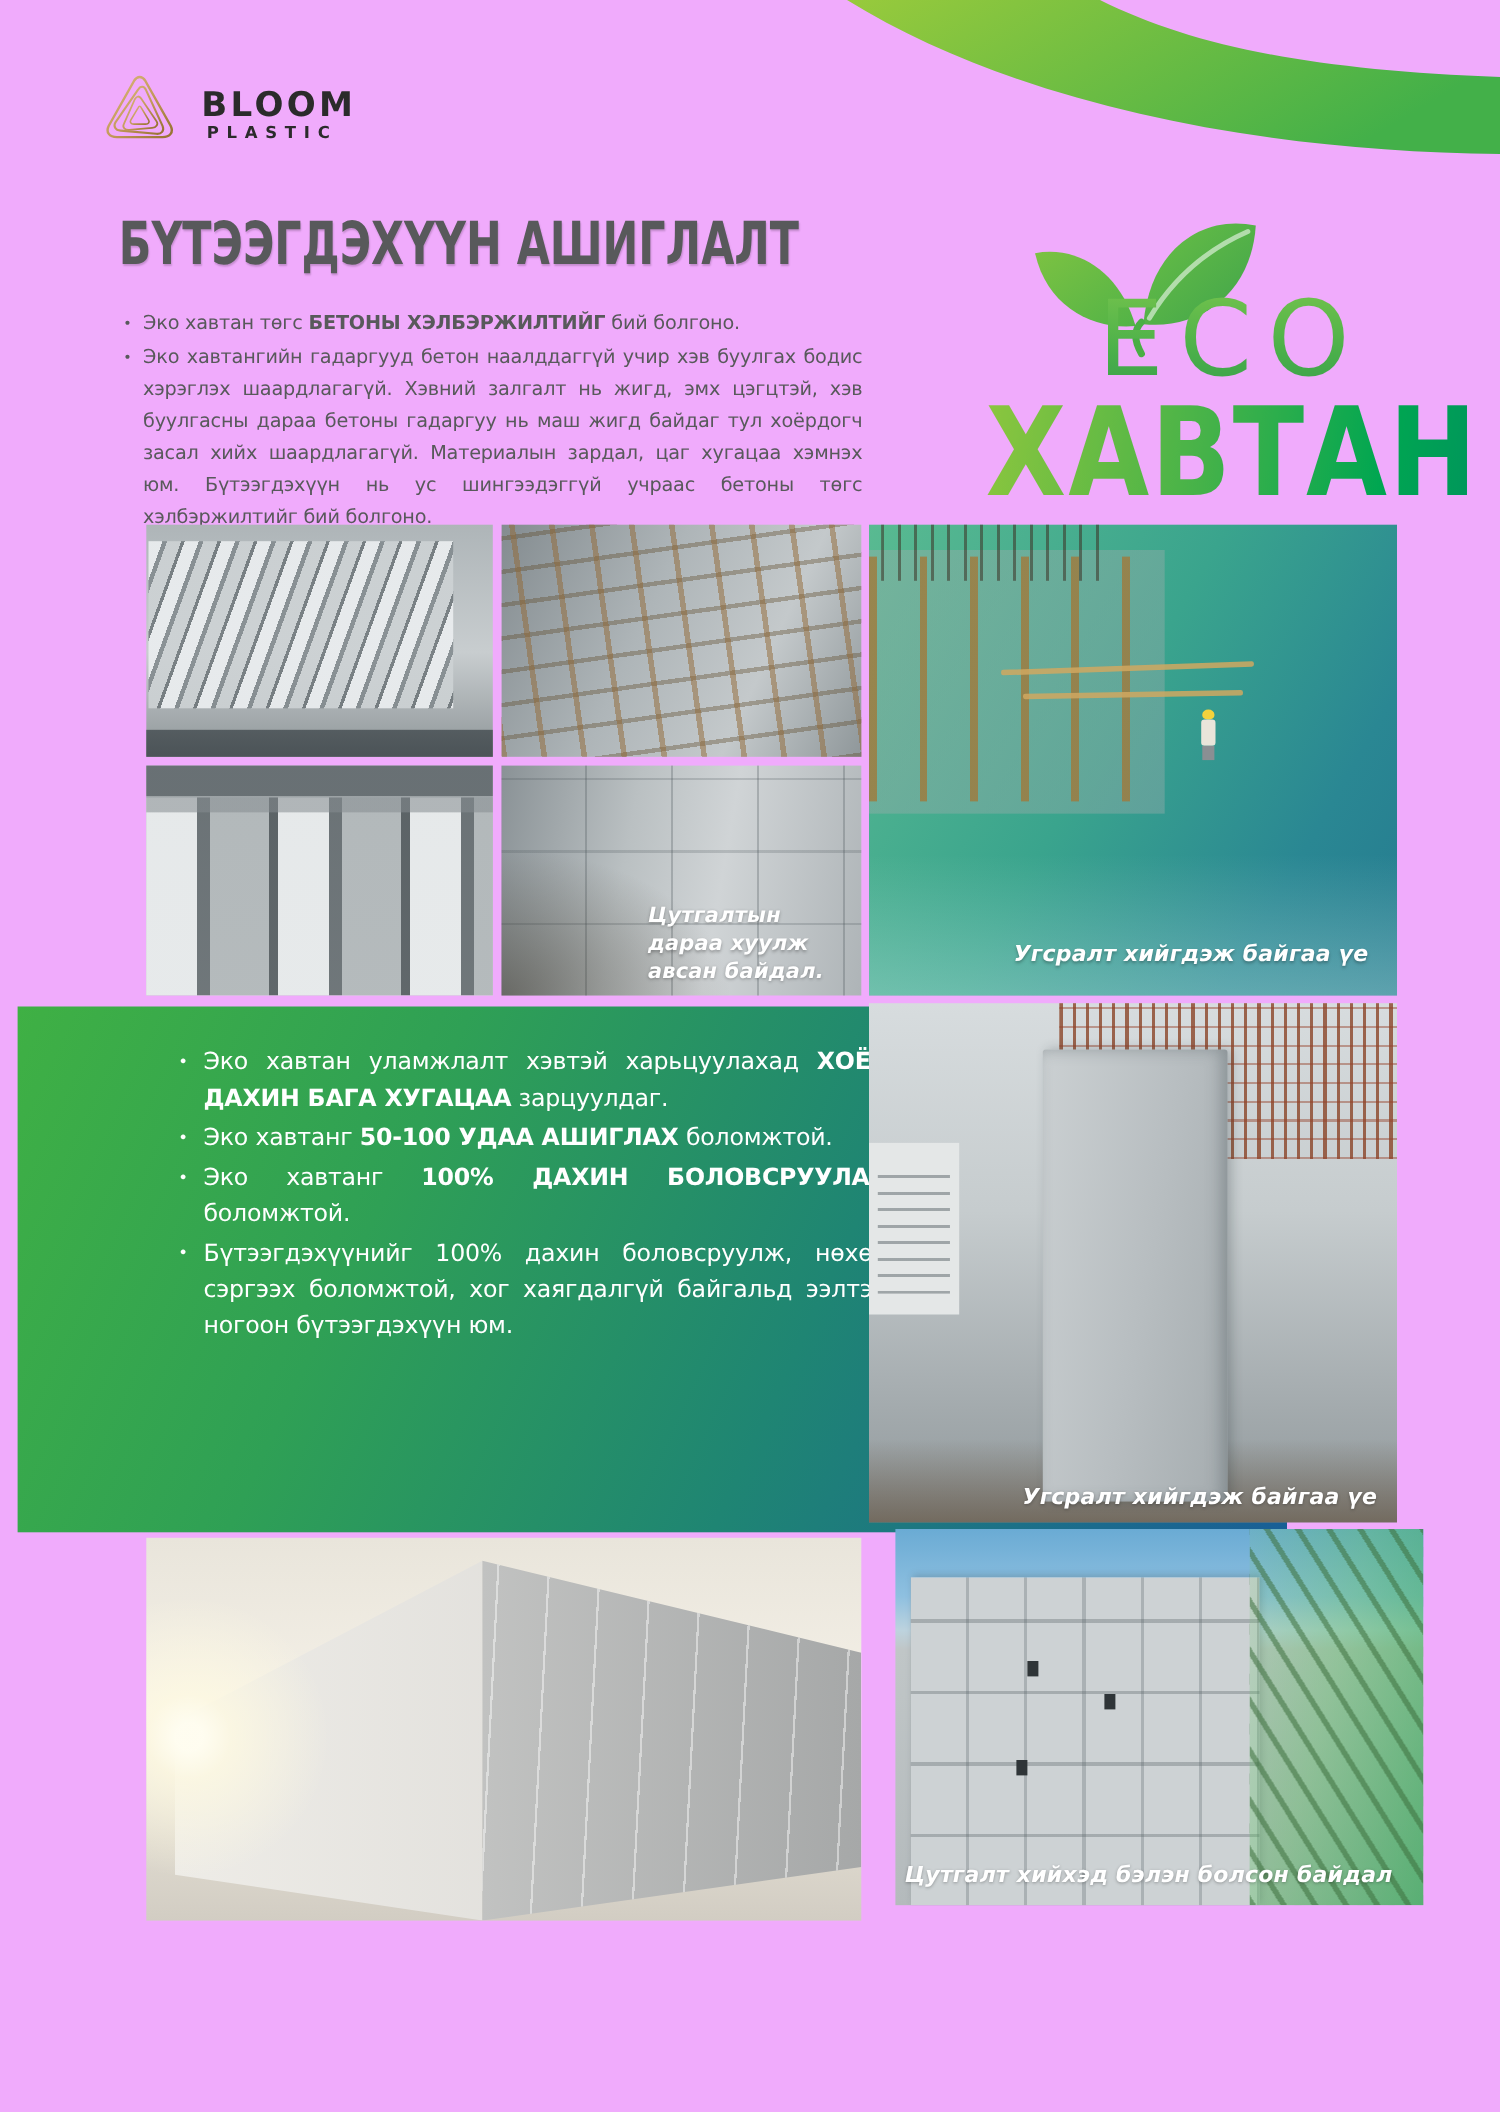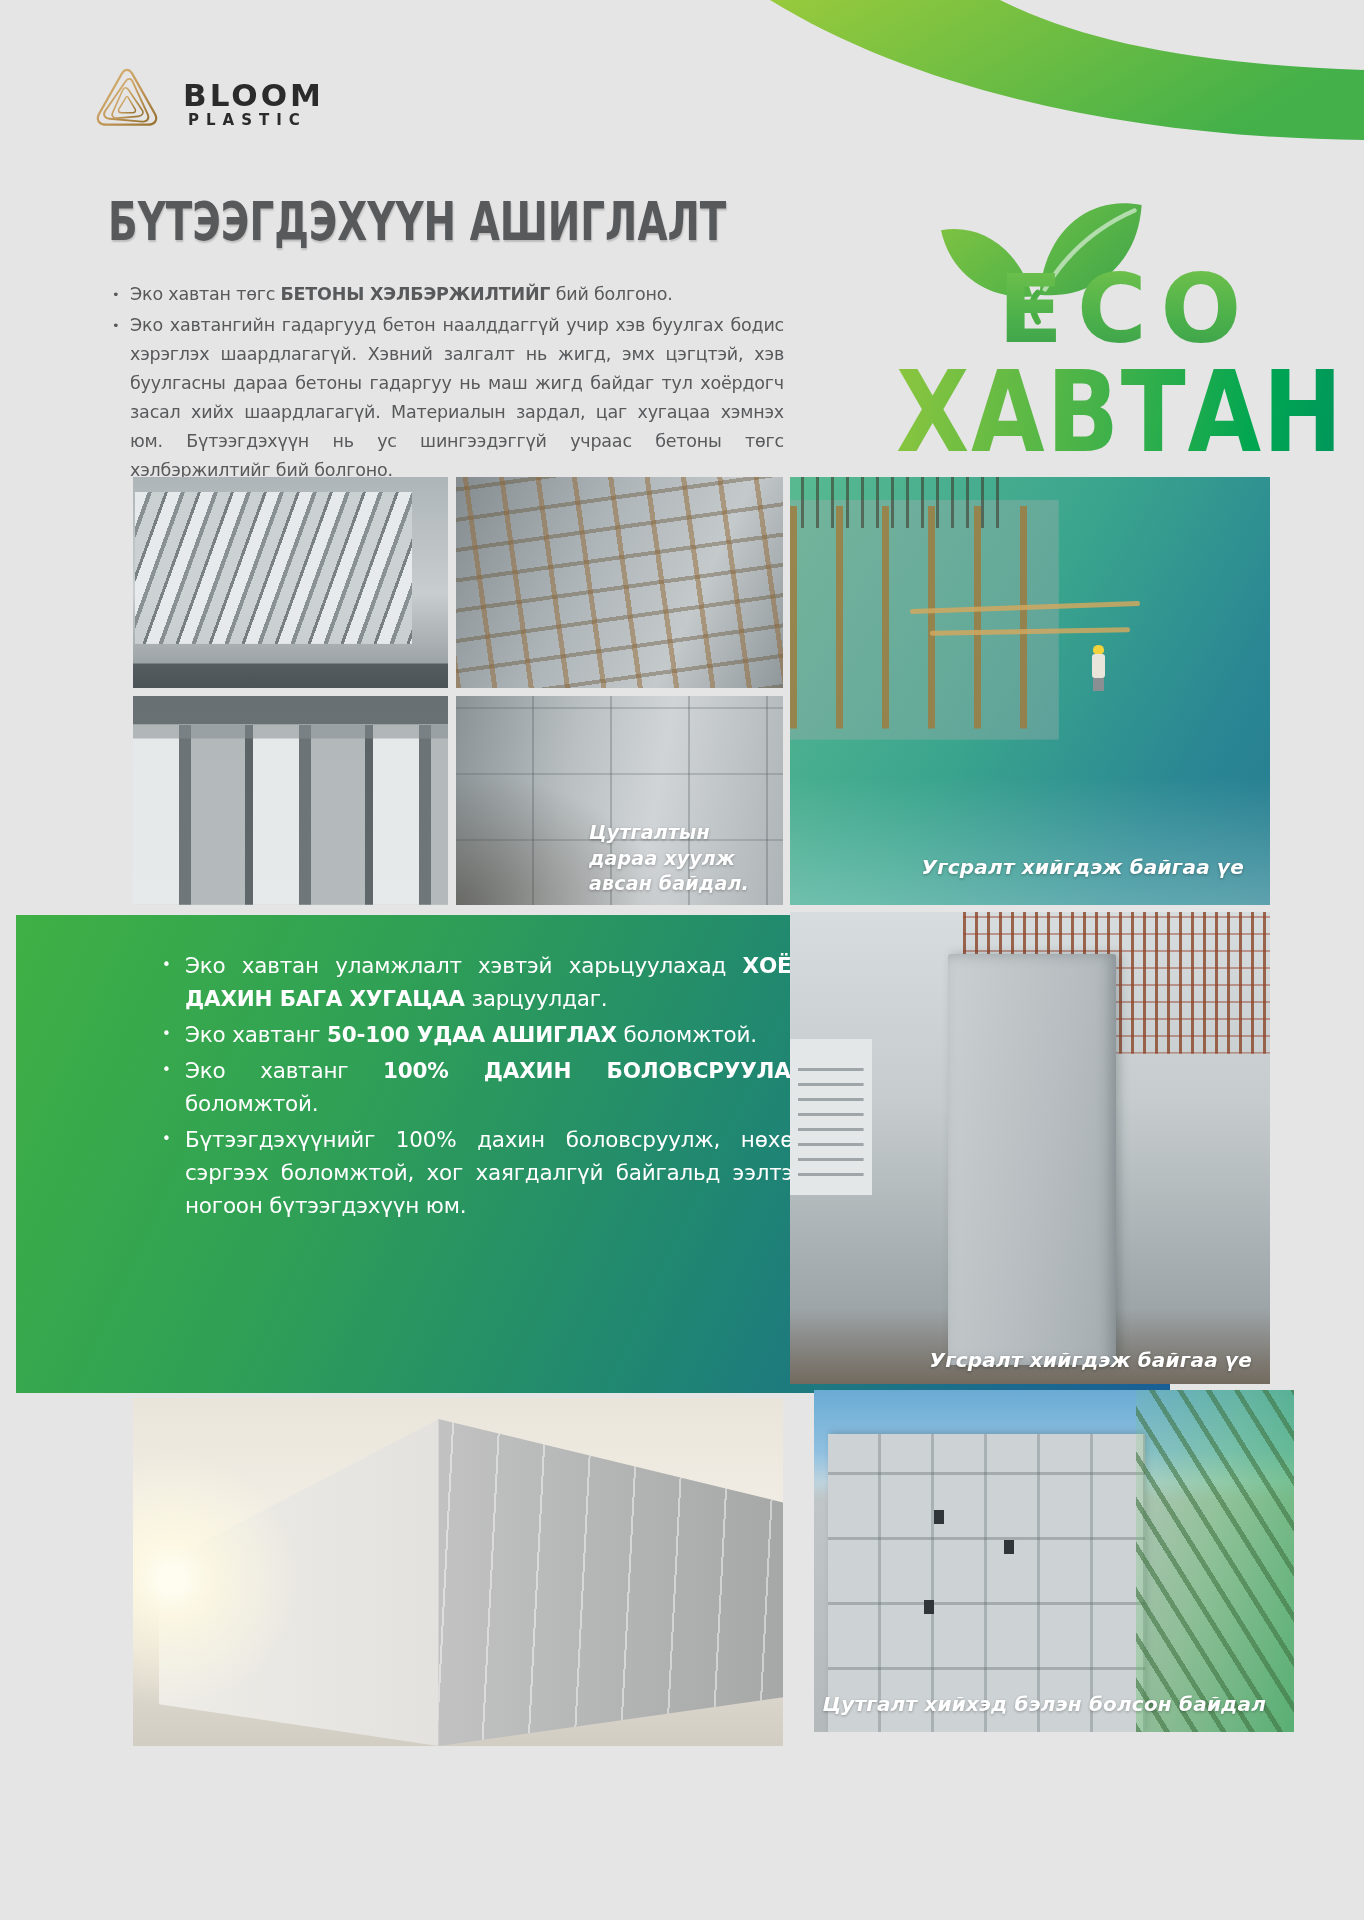--- a/index.html
+++ b/index.html
@@ -1,17 +1,17 @@
 <!DOCTYPE html>
 <html><head>
 <meta charset="utf-8">
 <style>
   * { margin:0; padding:0; box-sizing:border-box; }
   body { background:#ffffff; font-family:"DejaVu Sans","Liberation Sans",sans-serif; }
-  .page { position:relative; width:1364px; height:1920px; background:#e5e5e5; overflow:hidden; }
+  .page { position:relative; width:1364px; height:1920px; background:#f0abfc; overflow:hidden; }
 
   
   .ribbon { position:absolute; top:0; right:0; width:600px; height:160px; }
   .brand { position:absolute; left:88px; top:55px; width:320px; height:100px; }
   .brand-icon { position:absolute; left:2px; top:6px; width:74px; height:80px; }
   .brand-name { position:absolute; left:95px; top:22px; font-size:31px; font-weight:900; letter-spacing:3px; color:#2b2b2b; }
   .brand-sub { position:absolute; left:100px; top:56px; font-size:15px; font-weight:bold; letter-spacing:7px; color:#2b2b2b; }
 
   .title { position:absolute; left:108px; top:190px; font-size:54px; font-weight:bold; color:#58595B;
            white-space:nowrap; letter-spacing:0px; transform:scaleX(.72); transform-origin:left top;
@@ -20,21 +20,21 @@
   
   .intro { position:absolute; left:108px; top:280px; width:676px; list-style:none; }
   .intro li { position:relative; padding-left:22px; font-size:17.5px; line-height:29px; color:#58595B;
               text-align:justify; letter-spacing:-.2px; margin-bottom:2px; }
   .intro li::before { content:"•"; position:absolute; left:4px; top:0; font-size:13px; color:#58595B; }
   .bb { font-weight:bold; }
 
   
   .eco { position:absolute; left:890px; top:160px; width:470px; height:320px; }
   .eco-leaves { position:absolute; left:42px; top:2px; width:215px; height:165px; }
-  .eco-line1 { position:absolute; left:108px; top:102px; font-size:95px; font-weight:bold; letter-spacing:14px; line-height:1;
+  .eco-line1 { position:absolute; left:108px; top:102px; font-size:95px; font-weight:normal; letter-spacing:14px; line-height:1;
                background:linear-gradient(180deg,#72c24c 0%,#4bb04a 60%,#3aa04c 100%);
                -webkit-background-clip:text; background-clip:text; color:transparent; }
   .eco-line2 { position:absolute; left:6px; top:196px; font-size:112px; font-weight:bold; letter-spacing:2px; line-height:1;
                transform:scaleX(.85); transform-origin:left top; white-space:nowrap;
                background:linear-gradient(100deg,#8CC63E 0%,#45B249 45%,#00A651 80%,#00955C 100%);
                -webkit-background-clip:text; background-clip:text; color:transparent; }
 
   
   .photo { position:relative; overflow:hidden; background-repeat:no-repeat; }
   .cap { position:absolute; color:#fff; font-style:italic; font-weight:bold; font-size:20px;

